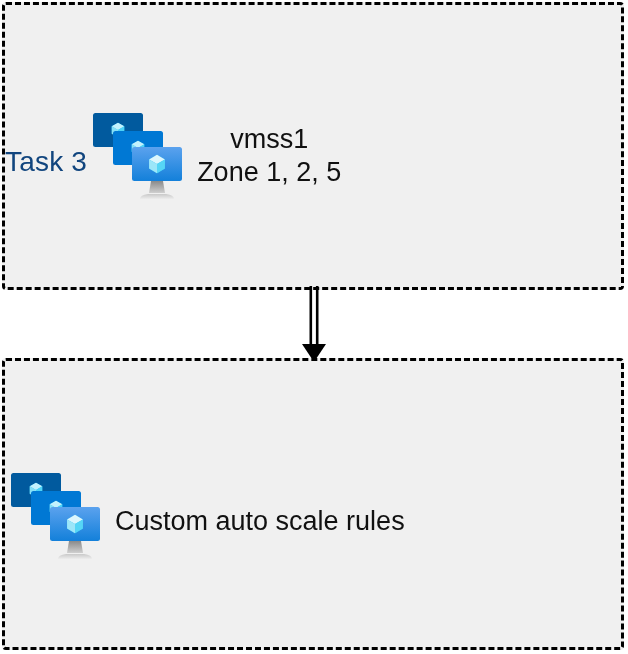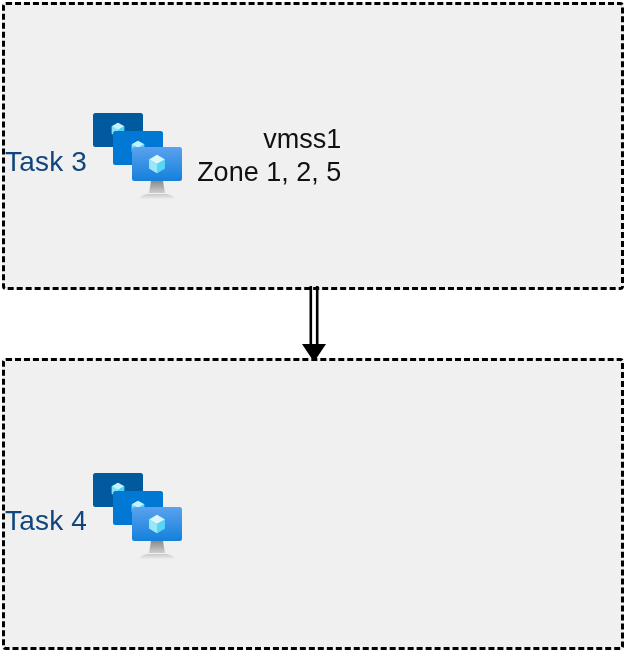--- a/index.html
+++ b/index.html
@@ -64,21 +64,21 @@
 
   
   .vmss-icon {
     display: block;
   }
   .task-box--top .vmss-icon { margin-top: 22px; }
   .task-box--bottom .vmss-icon { margin-top: 26px; }
 
   
   .caption {
-    text-align: right;
+    text-align: center;
     color: #111111;
     font-size: 27px;
     font-weight: 400;
     line-height: 1.24;
   }
   .task-box--top .caption { margin-top: 20px; }
   .task-box--bottom .caption { margin-top: 36px; }
   .caption-line { display: block; }
 
   
@@ -159,21 +159,20 @@
 
     <rect x="13.5" y="0" width="2.6" height="60" fill="#000000"></rect>
     <rect x="19.9" y="0" width="2.6" height="60" fill="#000000"></rect>
 
     <polygon points="6,58 30,58 18,76" fill="#000000"></polygon>
   </svg>
 
   <div class="task-box task-box--bottom">
     <div class="box-inner">
 
-      <div class="task-title">Task 4</div>
 
       <svg class="vmss-icon" width="110" height="100" viewBox="0 0 110 100">
         <defs>
           <linearGradient id="frontMonB" x1="0" y1="0" x2="0" y2="1">
             <stop offset="0%" stop-color="#5BA2EE"></stop>
             <stop offset="100%" stop-color="#1380DA"></stop>
           </linearGradient>
           <linearGradient id="standB" x1="0" y1="0" x2="0" y2="1">
             <stop offset="0%" stop-color="#8A8A8A"></stop>
             <stop offset="100%" stop-color="#CFCFCF"></stop>
@@ -205,17 +204,20 @@
 
         <rect x="45" y="40" width="50" height="34" rx="2.5" fill="url(#frontMonB)"></rect>
         <g transform="translate(70,57) scale(0.66)">
           <polygon points="0,-14 12,-7 12,7 0,14 -12,7 -12,-7" fill="#32C5F4"></polygon>
           <polygon points="0,-14 12,-7 0,0 -12,-7" fill="#DCF6FD"></polygon>
           <polygon points="-12,-7 0,0 0,14 -12,7" fill="#9CE6F9"></polygon>
           <polygon points="12,-7 12,7 0,14 0,0" fill="#56D5F6"></polygon>
         </g>
       </svg>
 
+      <div class="caption">
+        <span class="caption-line">Custom auto scale rules</span>
+      </div>
 
     </div>
   </div>
 
 </div>
 
 </body></html>

